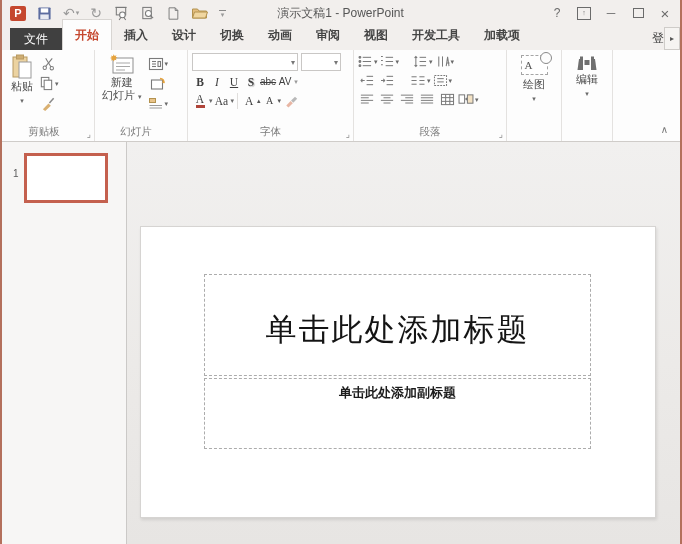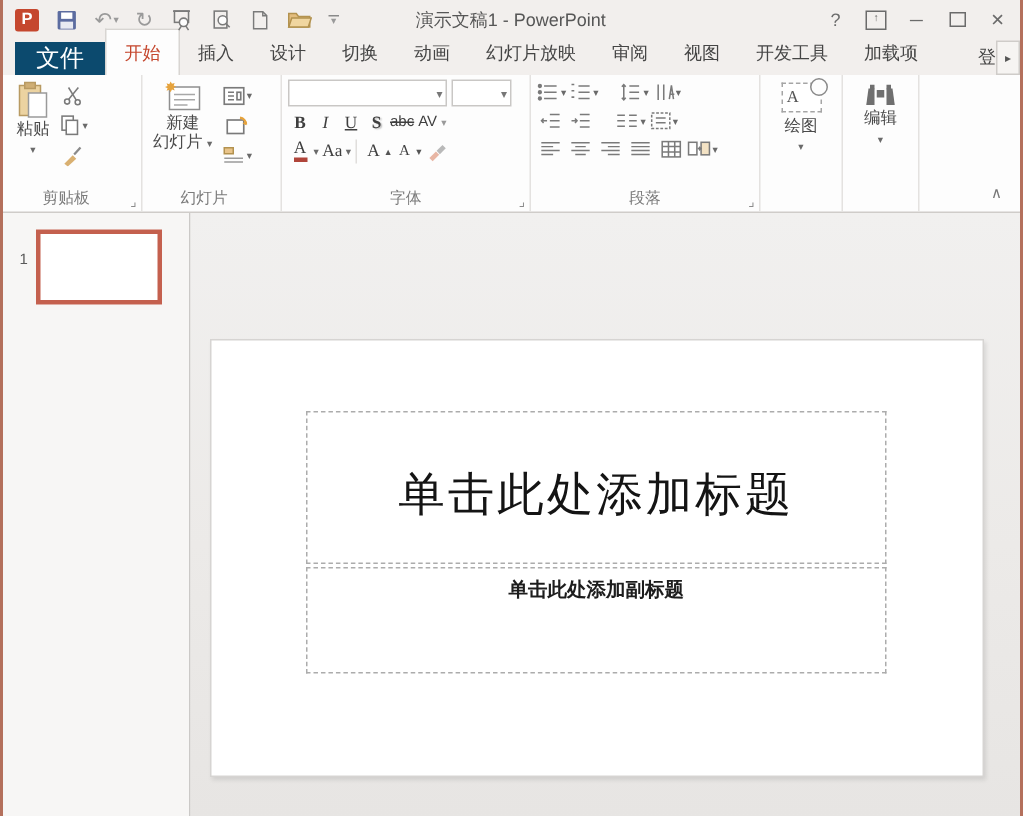--- a/index.html
+++ b/index.html
@@ -18,22 +18,22 @@
   .tiny-arrow{font-size:7px;color:#9a9a9a;}
   .qat-more{display:flex;flex-direction:column;align-items:center;line-height:4px;color:#8a8a8a;}
   .qat-more .bar{width:7px;border-top:1px solid #8a8a8a;margin-bottom:2px;}
   .win-title{position:absolute;left:0;right:1px;text-align:center;font-size:12px;color:#565656;pointer-events:none;}
   .wincontrols{margin-left:auto;display:flex;gap:13px;align-items:center;color:#6b6b6b;z-index:2;font-size:12px;}
   .wc{display:inline-flex;align-items:center;justify-content:center;width:14px;height:14px;}
   .maxbox{width:9px;height:8px;border:1px solid #6b6b6b;display:inline-block;}
   .ribbonopt{width:13px;height:11px;border:1px solid #6b6b6b;display:inline-flex;align-items:flex-start;justify-content:center;font-size:7px;line-height:9px;color:#6b6b6b;}
   
   .tabrow{height:24px;background:#f2efed;display:flex;align-items:flex-end;padding-left:8px;position:relative;}
-  .tab-file{background:#0c4a6e;color:#fff;padding:0 14px;font-size:16px;height:22px;display:flex;align-items:center;}
-  .tab{padding:4px 12px;font-size:12px;color:#454545;height:22px;display:flex;align-items:center;white-space:nowrap;}
+  .tab-file{background:#404040;color:#fff;padding:0 14px;font-size:12px;height:22px;display:flex;align-items:center;}
+  .tab{padding:4px 12px;font-size:12px;color:#454545;height:22px;display:flex;align-items:center;white-space:nowrap;font-weight:bold;}
   .tab.active{background:#fdfdfd;border:1px solid #d8d5d2;border-bottom:none;color:#c5472e;}
   .tab-overflow{position:absolute;right:16px;bottom:3px;font-size:12px;color:#454545;}
   .tab-scroll{position:absolute;right:0;bottom:0;width:14px;height:21px;border:1px solid #cfccc9;background:#f6f4f2;
     display:flex;align-items:center;justify-content:center;font-size:8px;color:#555;}
   
   .ribbon{height:91px;background:#fdfdfd;border-bottom:1px solid #cfccc9;display:flex;align-items:stretch;position:relative;padding-left:2px;}
   .group{position:relative;display:flex;padding:3px 4px 17px 4px;border-right:1px solid #e4e2e0;}
   .group-label{position:absolute;bottom:2px;left:0;right:10px;text-align:center;font-size:10.5px;color:#7b7b7b;white-space:nowrap;}
   .group-label.center{right:0;}
   .launcher{position:absolute;bottom:2px;right:3px;font-size:9px;color:#8a8a8a;line-height:9px;}
@@ -147,21 +147,20 @@
     </div>
   </div>
 
   <div class="tabrow">
     <div class="tab-file">文件</div>
     <div class="tab active">开始</div>
     <div class="tab">插入</div>
     <div class="tab">设计</div>
     <div class="tab">切换</div>
     <div class="tab">动画</div>
-    <div class="tab">幻灯片放映</div>
     <div class="tab">审阅</div>
     <div class="tab">视图</div>
     <div class="tab">开发工具</div>
     <div class="tab">加载项</div>
     <span class="tab-overflow">登</span>
     <span class="tab-scroll">▸</span>
   </div>
 
   <div class="ribbon">
 

